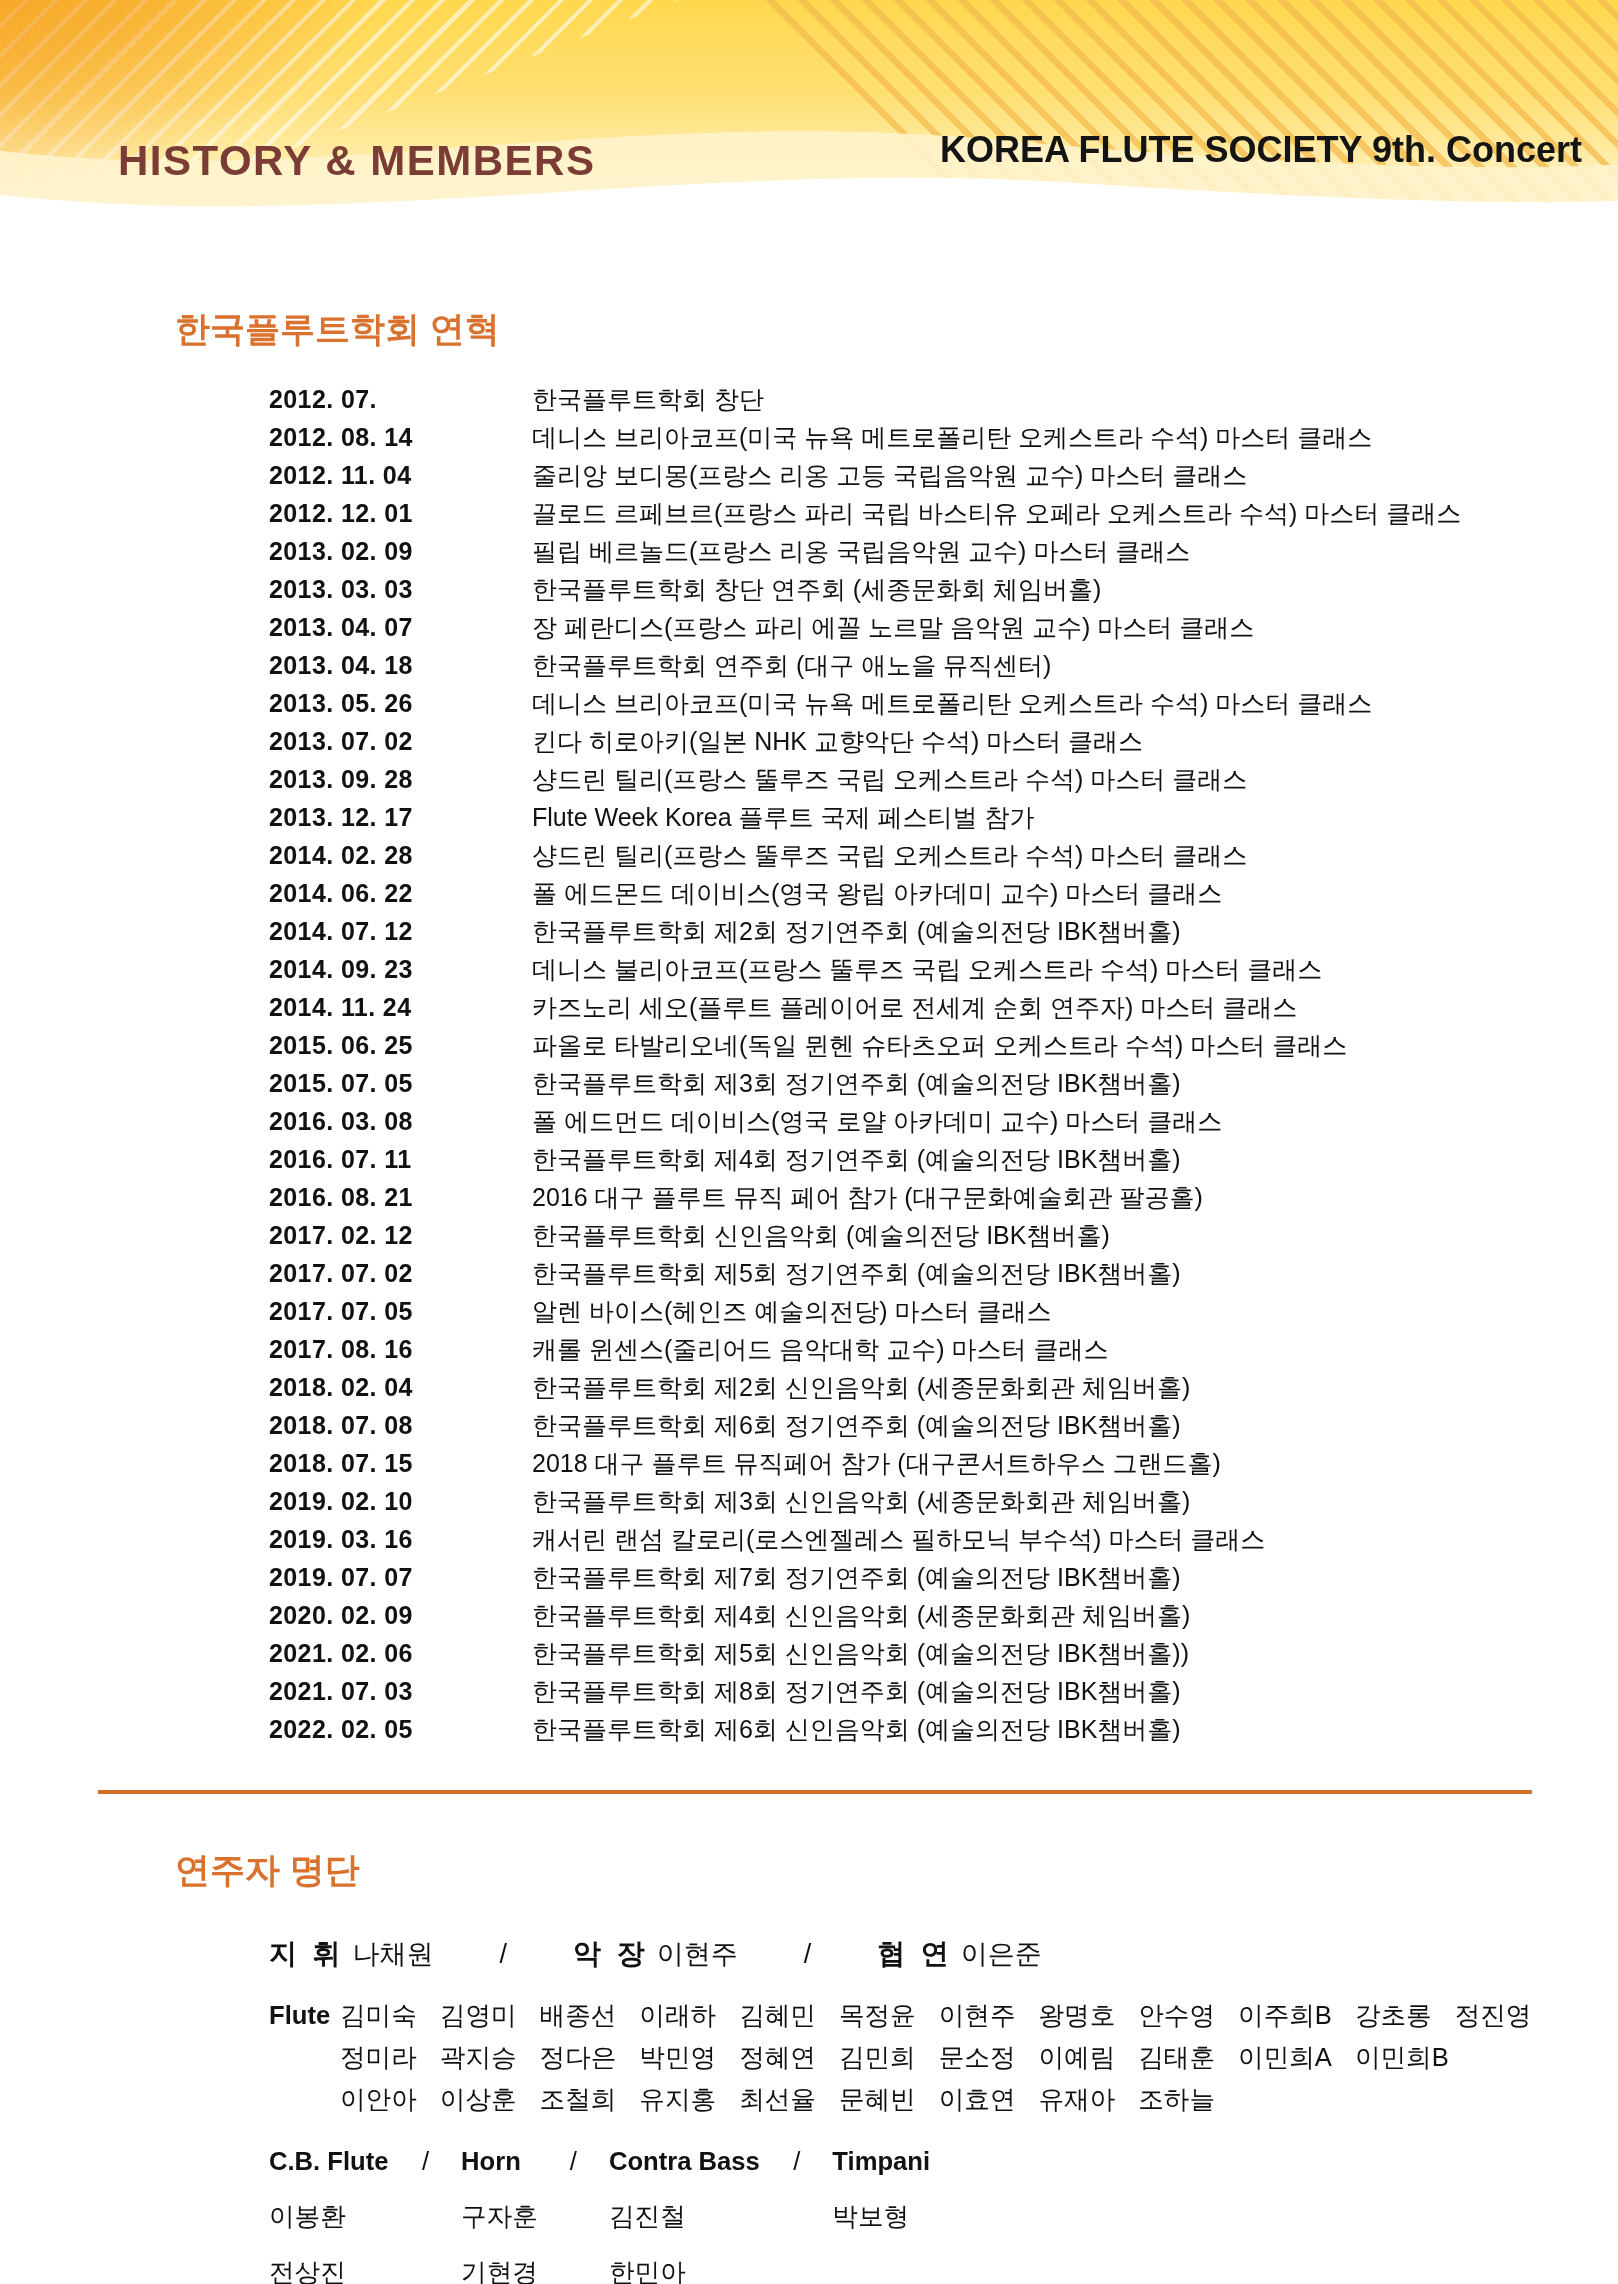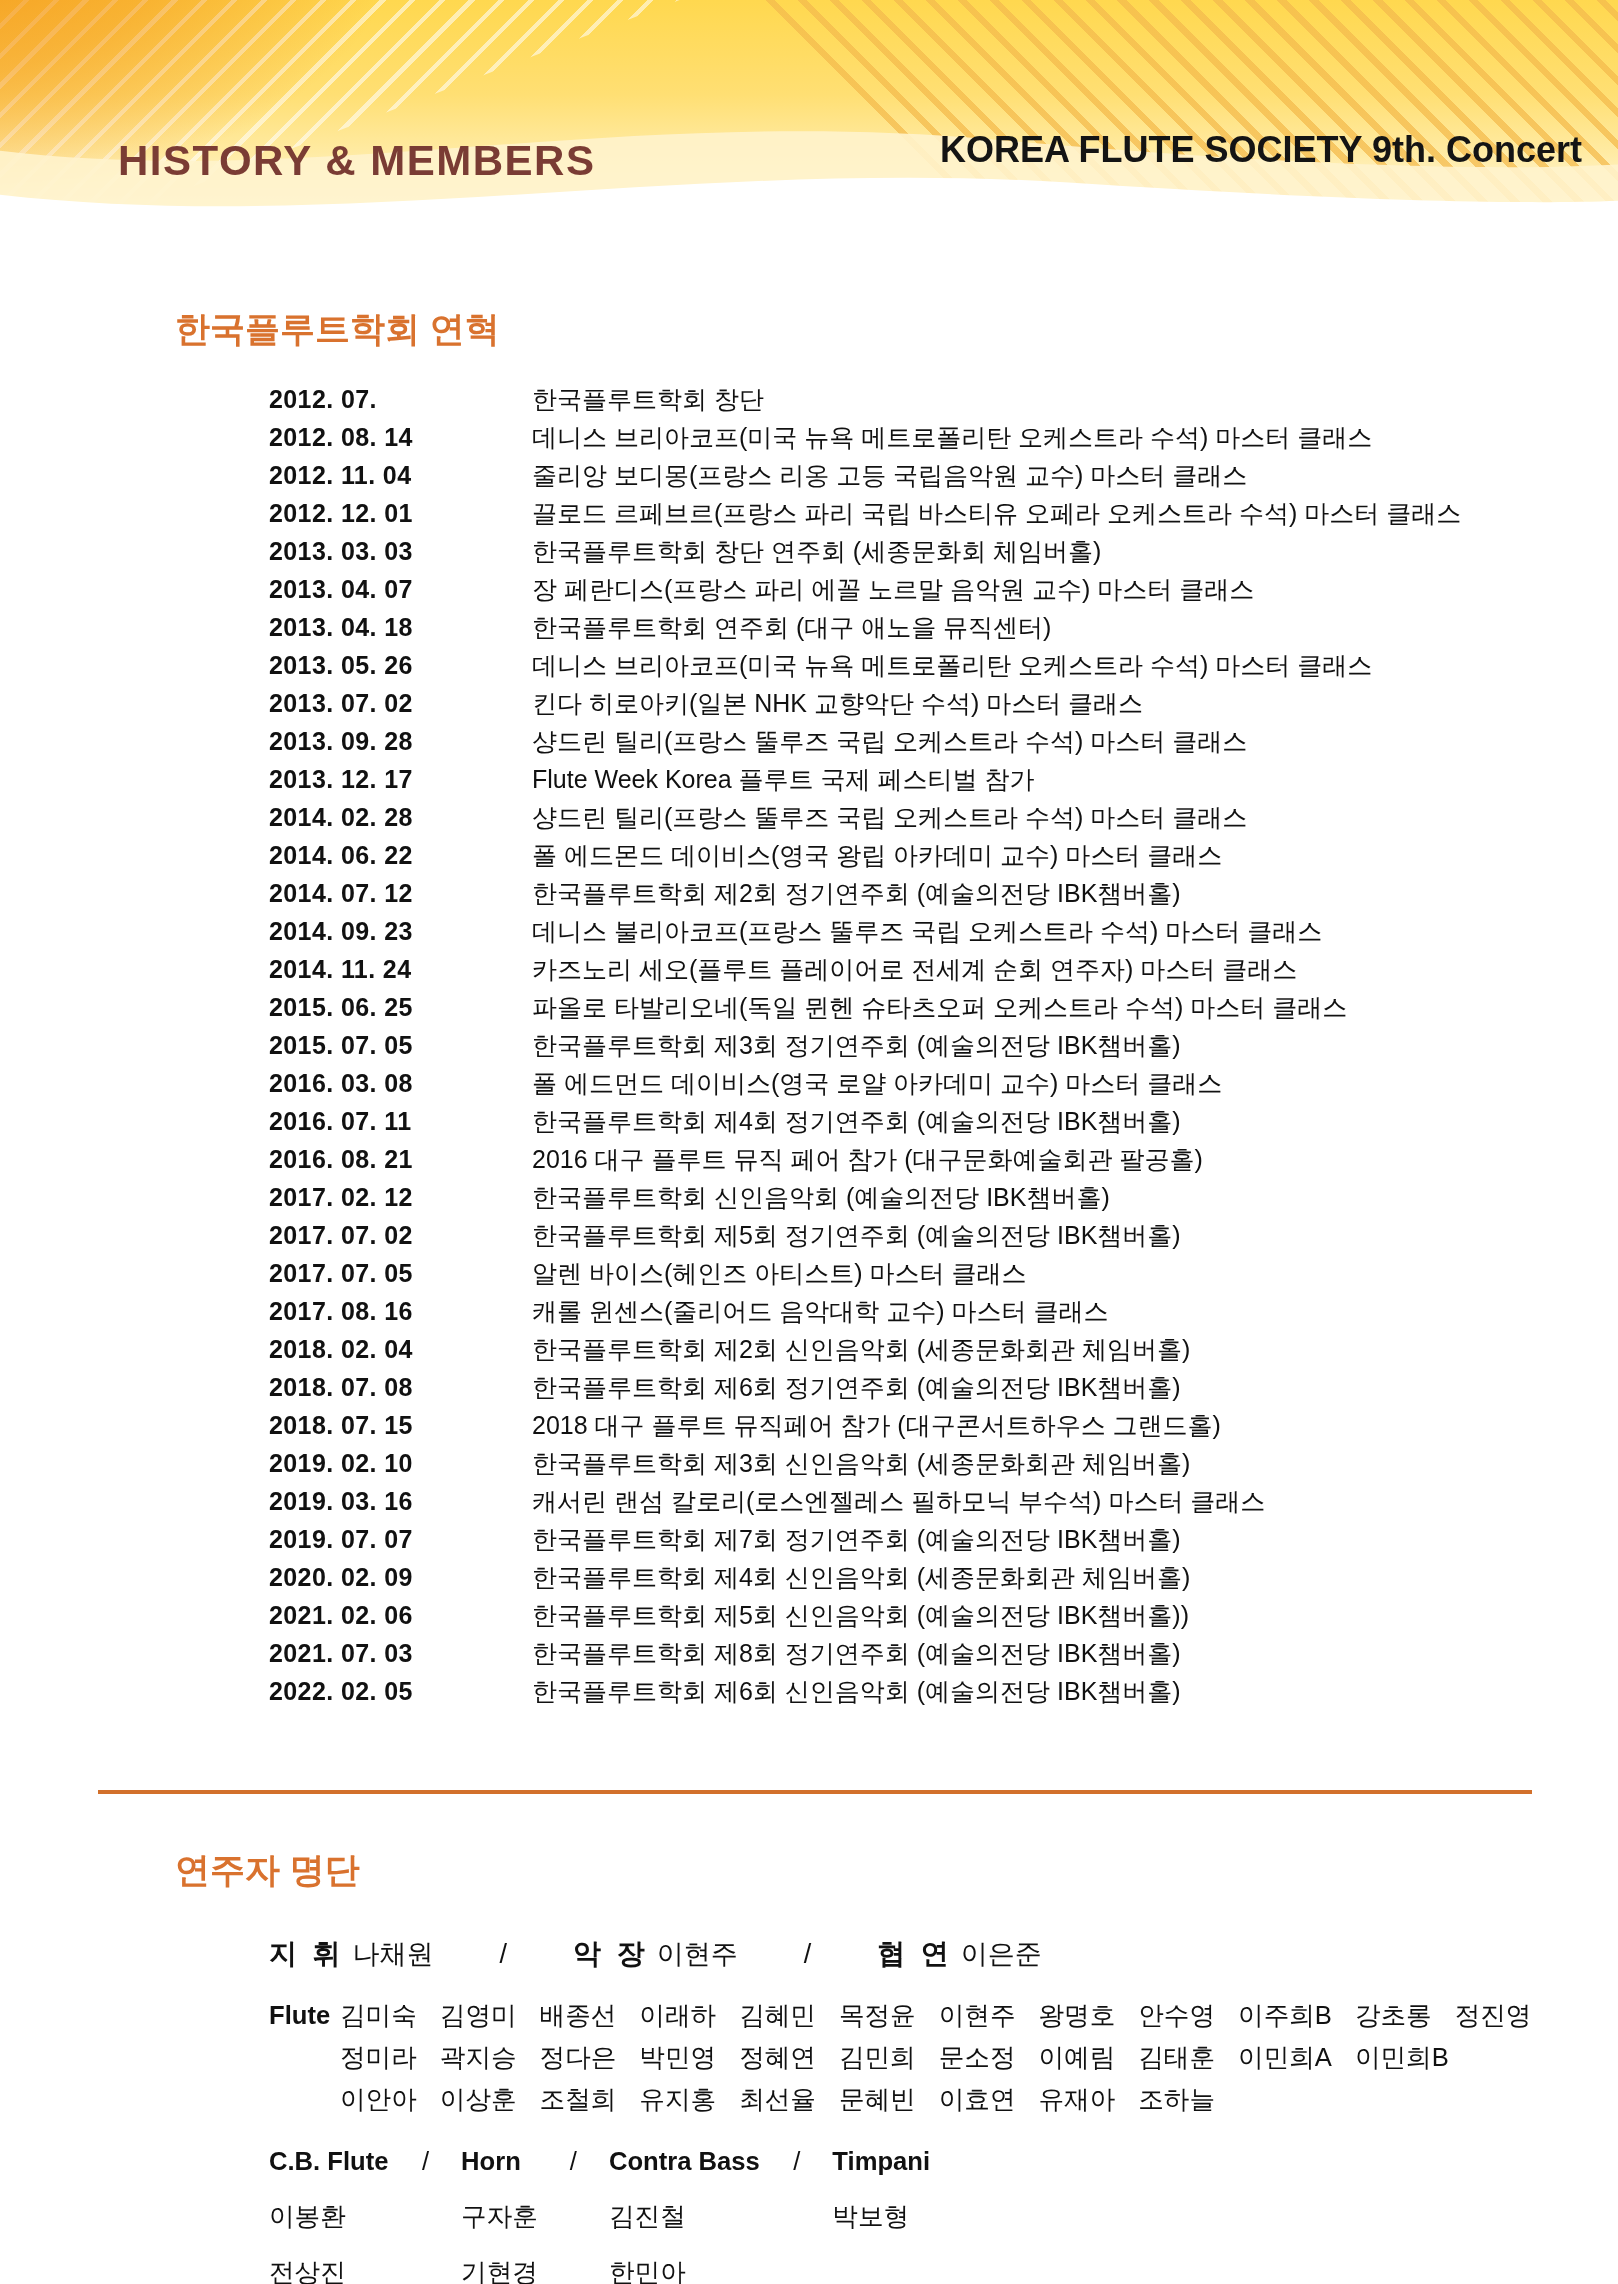--- a/index.html
+++ b/index.html
@@ -82,20 +82,24 @@
       </div>
       <div class="h-row">
         <span class="h-date">2012. 11. 04</span>
         <span class="h-event">줄리앙 보디몽(프랑스 리옹 고등 국립음악원 교수) 마스터 클래스</span>
       </div>
       <div class="h-row">
         <span class="h-date">2012. 12. 01</span>
         <span class="h-event">끌로드 르페브르(프랑스 파리 국립 바스티유 오페라 오케스트라 수석) 마스터 클래스</span>
       </div>
       <div class="h-row">
+        <span class="h-date">2013. 02. 09</span>
+        <span class="h-event">필립 베르놀드(프랑스 리옹 국립음악원 교수) 마스터 클래스</span>
+      </div>
+      <div class="h-row">
         <span class="h-date">2013. 03. 03</span>
         <span class="h-event">한국플루트학회 창단 연주회 (세종문화회 체임버홀)</span>
       </div>
       <div class="h-row">
         <span class="h-date">2013. 04. 07</span>
         <span class="h-event">장 페란디스(프랑스 파리 에꼴 노르말 음악원 교수) 마스터 클래스</span>
       </div>
       <div class="h-row">
         <span class="h-date">2013. 04. 18</span>
         <span class="h-event">한국플루트학회 연주회 (대구 애노을 뮤직센터)</span>
@@ -159,21 +163,21 @@
       <div class="h-row">
         <span class="h-date">2017. 02. 12</span>
         <span class="h-event">한국플루트학회 신인음악회 (예술의전당 IBK챔버홀)</span>
       </div>
       <div class="h-row">
         <span class="h-date">2017. 07. 02</span>
         <span class="h-event">한국플루트학회 제5회 정기연주회 (예술의전당 IBK챔버홀)</span>
       </div>
       <div class="h-row">
         <span class="h-date">2017. 07. 05</span>
-        <span class="h-event">알렌 바이스(헤인즈 아티스트) 마스터 클래스</span>
+        <span class="h-event">알렌 바이스(헤인즈 예술의전당) 마스터 클래스</span>
       </div>
       <div class="h-row">
         <span class="h-date">2017. 08. 16</span>
         <span class="h-event">캐롤 윈센스(줄리어드 음악대학 교수) 마스터 클래스</span>
       </div>
       <div class="h-row">
         <span class="h-date">2018. 02. 04</span>
         <span class="h-event">한국플루트학회 제2회 신인음악회 (세종문화회관 체임버홀)</span>
       </div>
       <div class="h-row">

